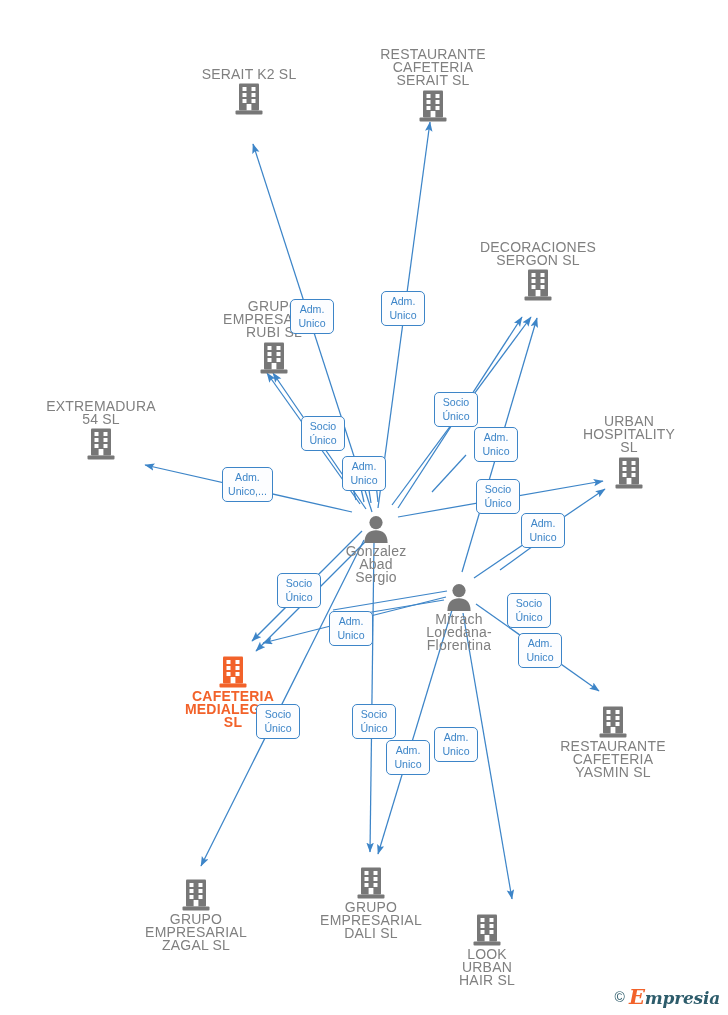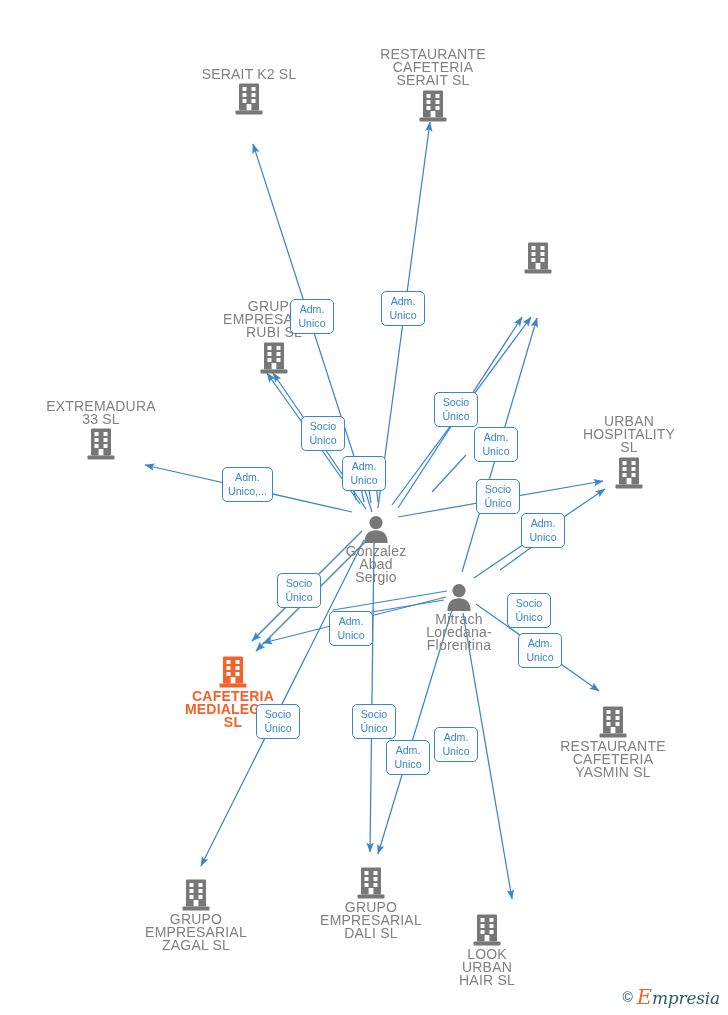--- a/index.html
+++ b/index.html
@@ -76,20 +76,21 @@
   #watermark .copy {
     color: #2d5c6b;
     font-size: 14px;
   }
   #watermark .brand {
     font-family: "DejaVu Serif", serif;
     font-style: italic;
     font-size: 17px;
     color: #2d5c6b;
     letter-spacing: -.2px;
+    font-weight: bold;
   }
   #watermark .brand .cap { color: #f2622a; font-size: 21px; }
 </style>
 </head>
 <body>
 
 <div id="canvas">
 
   <svg id="edge-layer" viewBox="0 0 728 1015" width="728" height="1015">
     <defs>
@@ -176,20 +177,22 @@
               <rect x="8.5" y="11" width="4" height="4"></rect>
               <rect x="17.5" y="11" width="4" height="4"></rect>
               <rect x="8.5" y="17" width="4" height="4"></rect>
               <rect x="17.5" y="17" width="4" height="4"></rect>
               <rect x="12.6" y="22" width="4.8" height="6.5"></rect>
             </g>
             <rect x="1.5" y="28.5" width="27" height="4" rx="1" fill="#777777"></rect>
           </svg></span>
       </div>
       <div class="node label-above" style="left: 538px; top: 241px;">
+        <span class="node-label">DECORACIONES
+SERGON  SL</span>
         <span class="glyph"><svg width="30" height="34" viewBox="0 0 30 34" aria-hidden="true">
             <rect x="5" y="1.5" width="20" height="27" rx="1" fill="#777777"></rect>
             <rect x="7.2" y="3.6" width="15.6" height="23" fill="#ffffff" opacity="0.0"></rect>
             <g fill="#ffffff">
               <rect x="8.5" y="5" width="4" height="4"></rect>
               <rect x="17.5" y="5" width="4" height="4"></rect>
               <rect x="8.5" y="11" width="4" height="4"></rect>
               <rect x="17.5" y="11" width="4" height="4"></rect>
               <rect x="8.5" y="17" width="4" height="4"></rect>
               <rect x="17.5" y="17" width="4" height="4"></rect>
@@ -212,21 +215,21 @@
               <rect x="17.5" y="11" width="4" height="4"></rect>
               <rect x="8.5" y="17" width="4" height="4"></rect>
               <rect x="17.5" y="17" width="4" height="4"></rect>
               <rect x="12.6" y="22" width="4.8" height="6.5"></rect>
             </g>
             <rect x="1.5" y="28.5" width="27" height="4" rx="1" fill="#777777"></rect>
           </svg></span>
       </div>
       <div class="node label-above" style="left: 101px; top: 400px;">
         <span class="node-label">EXTREMADURA
-33 SL</span>
+54 SL</span>
         <span class="glyph"><svg width="30" height="34" viewBox="0 0 30 34" aria-hidden="true">
             <rect x="5" y="1.5" width="20" height="27" rx="1" fill="#777777"></rect>
             <rect x="7.2" y="3.6" width="15.6" height="23" fill="#ffffff" opacity="0.0"></rect>
             <g fill="#ffffff">
               <rect x="8.5" y="5" width="4" height="4"></rect>
               <rect x="17.5" y="5" width="4" height="4"></rect>
               <rect x="8.5" y="11" width="4" height="4"></rect>
               <rect x="17.5" y="11" width="4" height="4"></rect>
               <rect x="8.5" y="17" width="4" height="4"></rect>
               <rect x="17.5" y="17" width="4" height="4"></rect>

